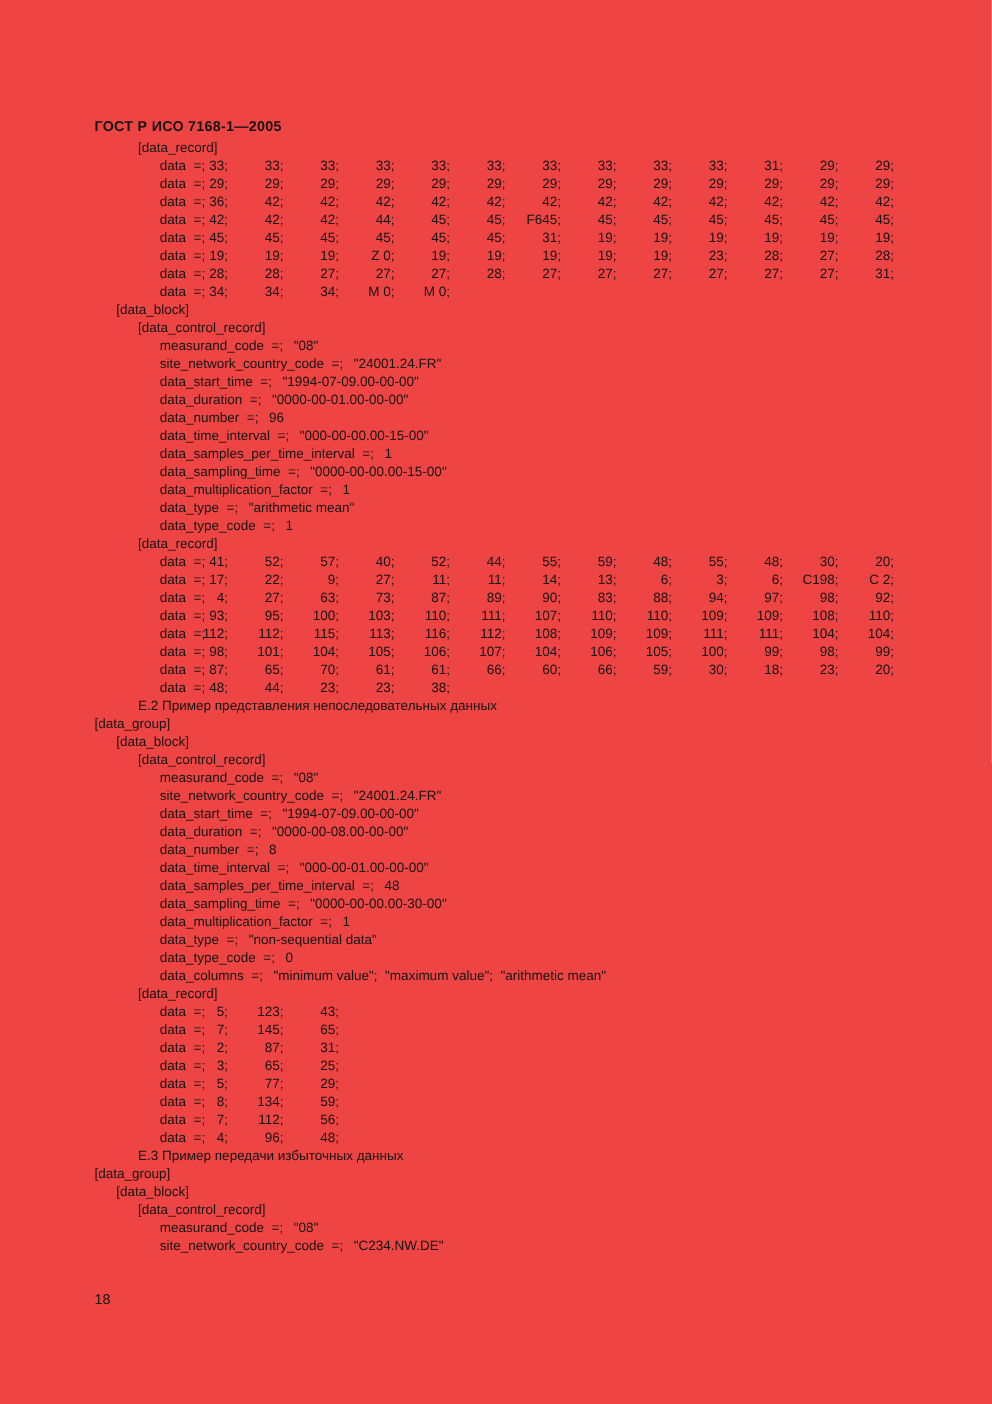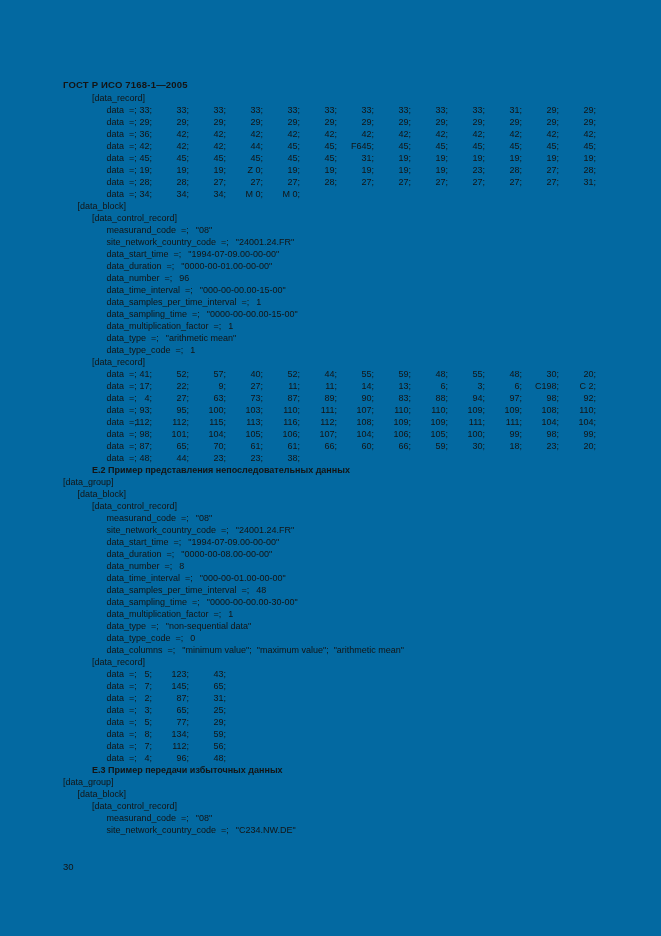--- a/index.html
+++ b/index.html
@@ -2,21 +2,21 @@
 <html><head>
 <meta charset="utf-8">
 <style>
   * { box-sizing: border-box; }
   html, body { margin: 0; padding: 0; }
   body { background: #ffffff; }
   .page {
     position: relative;
     width: 661px;
     height: 936px;
-    background: #0369a1;
+    background: #ef4444;
     color: #141414;
     font-family: "Liberation Sans", sans-serif;
     overflow: hidden;
   }
   .header {
     position: absolute;
     left: 63px;
     top: 79px;
     font-size: 9.5px;
     font-weight: bold;
@@ -24,35 +24,35 @@
   }
   .listing {
     position: absolute;
     left: 63px;
     top: 92px;
     font-size: 9px;
     line-height: 12px;
     white-space: pre;
   }
   .line { position: relative; height: 12px; }
-  .line.heading { font-weight: bold; }
+  .line.heading { font-weight: normal; }
   .lbl { }
   .sep { margin-left: 5px; }
   .val { margin-left: 7px; }
   .cells { position: absolute; left: 52px; top: 0; }
   .cell { display: inline-block; width: 37px; text-align: right; }
   .footer {
     position: absolute;
     left: 63px;
     top: 861px;
     font-size: 9.5px;
   }
 </style>
 </head>
 <body>
 
 <div class="page">
   <div class="header">ГОСТ Р ИСО 7168-1—2005</div>
 
   <div class="listing" id="listing"><div class="line tag" style="padding-left: 29px;">[data_record]</div><div class="line data" style="padding-left: 43.5px;"><span class="lbl">data</span><span class="sep">=;</span><span class="cells"><span class="cell">33;</span><span class="cell">33;</span><span class="cell">33;</span><span class="cell">33;</span><span class="cell">33;</span><span class="cell">33;</span><span class="cell">33;</span><span class="cell">33;</span><span class="cell">33;</span><span class="cell">33;</span><span class="cell">31;</span><span class="cell">29;</span><span class="cell">29;</span></span></div><div class="line data" style="padding-left: 43.5px;"><span class="lbl">data</span><span class="sep">=;</span><span class="cells"><span class="cell">29;</span><span class="cell">29;</span><span class="cell">29;</span><span class="cell">29;</span><span class="cell">29;</span><span class="cell">29;</span><span class="cell">29;</span><span class="cell">29;</span><span class="cell">29;</span><span class="cell">29;</span><span class="cell">29;</span><span class="cell">29;</span><span class="cell">29;</span></span></div><div class="line data" style="padding-left: 43.5px;"><span class="lbl">data</span><span class="sep">=;</span><span class="cells"><span class="cell">36;</span><span class="cell">42;</span><span class="cell">42;</span><span class="cell">42;</span><span class="cell">42;</span><span class="cell">42;</span><span class="cell">42;</span><span class="cell">42;</span><span class="cell">42;</span><span class="cell">42;</span><span class="cell">42;</span><span class="cell">42;</span><span class="cell">42;</span></span></div><div class="line data" style="padding-left: 43.5px;"><span class="lbl">data</span><span class="sep">=;</span><span class="cells"><span class="cell">42;</span><span class="cell">42;</span><span class="cell">42;</span><span class="cell">44;</span><span class="cell">45;</span><span class="cell">45;</span><span class="cell">F645;</span><span class="cell">45;</span><span class="cell">45;</span><span class="cell">45;</span><span class="cell">45;</span><span class="cell">45;</span><span class="cell">45;</span></span></div><div class="line data" style="padding-left: 43.5px;"><span class="lbl">data</span><span class="sep">=;</span><span class="cells"><span class="cell">45;</span><span class="cell">45;</span><span class="cell">45;</span><span class="cell">45;</span><span class="cell">45;</span><span class="cell">45;</span><span class="cell">31;</span><span class="cell">19;</span><span class="cell">19;</span><span class="cell">19;</span><span class="cell">19;</span><span class="cell">19;</span><span class="cell">19;</span></span></div><div class="line data" style="padding-left: 43.5px;"><span class="lbl">data</span><span class="sep">=;</span><span class="cells"><span class="cell">19;</span><span class="cell">19;</span><span class="cell">19;</span><span class="cell">Z 0;</span><span class="cell">19;</span><span class="cell">19;</span><span class="cell">19;</span><span class="cell">19;</span><span class="cell">19;</span><span class="cell">23;</span><span class="cell">28;</span><span class="cell">27;</span><span class="cell">28;</span></span></div><div class="line data" style="padding-left: 43.5px;"><span class="lbl">data</span><span class="sep">=;</span><span class="cells"><span class="cell">28;</span><span class="cell">28;</span><span class="cell">27;</span><span class="cell">27;</span><span class="cell">27;</span><span class="cell">28;</span><span class="cell">27;</span><span class="cell">27;</span><span class="cell">27;</span><span class="cell">27;</span><span class="cell">27;</span><span class="cell">27;</span><span class="cell">31;</span></span></div><div class="line data" style="padding-left: 43.5px;"><span class="lbl">data</span><span class="sep">=;</span><span class="cells"><span class="cell">34;</span><span class="cell">34;</span><span class="cell">34;</span><span class="cell">M 0;</span><span class="cell">M 0;</span></span></div><div class="line tag" style="padding-left: 14.5px;">[data_block]</div><div class="line tag" style="padding-left: 29px;">[data_control_record]</div><div class="line field" style="padding-left: 43.5px;"><span class="lbl">measurand_code</span><span class="sep">=;</span><span class="val">"08"</span></div><div class="line field" style="padding-left: 43.5px;"><span class="lbl">site_network_country_code</span><span class="sep">=;</span><span class="val">"24001.24.FR"</span></div><div class="line field" style="padding-left: 43.5px;"><span class="lbl">data_start_time</span><span class="sep">=;</span><span class="val">"1994-07-09.00-00-00"</span></div><div class="line field" style="padding-left: 43.5px;"><span class="lbl">data_duration</span><span class="sep">=;</span><span class="val">"0000-00-01.00-00-00"</span></div><div class="line field" style="padding-left: 43.5px;"><span class="lbl">data_number</span><span class="sep">=;</span><span class="val">96</span></div><div class="line field" style="padding-left: 43.5px;"><span class="lbl">data_time_interval</span><span class="sep">=;</span><span class="val">"000-00-00.00-15-00"</span></div><div class="line field" style="padding-left: 43.5px;"><span class="lbl">data_samples_per_time_interval</span><span class="sep">=;</span><span class="val">1</span></div><div class="line field" style="padding-left: 43.5px;"><span class="lbl">data_sampling_time</span><span class="sep">=;</span><span class="val">"0000-00-00.00-15-00"</span></div><div class="line field" style="padding-left: 43.5px;"><span class="lbl">data_multiplication_factor</span><span class="sep">=;</span><span class="val">1</span></div><div class="line field" style="padding-left: 43.5px;"><span class="lbl">data_type</span><span class="sep">=;</span><span class="val">"arithmetic mean"</span></div><div class="line field" style="padding-left: 43.5px;"><span class="lbl">data_type_code</span><span class="sep">=;</span><span class="val">1</span></div><div class="line tag" style="padding-left: 29px;">[data_record]</div><div class="line data" style="padding-left: 43.5px;"><span class="lbl">data</span><span class="sep">=;</span><span class="cells"><span class="cell">41;</span><span class="cell">52;</span><span class="cell">57;</span><span class="cell">40;</span><span class="cell">52;</span><span class="cell">44;</span><span class="cell">55;</span><span class="cell">59;</span><span class="cell">48;</span><span class="cell">55;</span><span class="cell">48;</span><span class="cell">30;</span><span class="cell">20;</span></span></div><div class="line data" style="padding-left: 43.5px;"><span class="lbl">data</span><span class="sep">=;</span><span class="cells"><span class="cell">17;</span><span class="cell">22;</span><span class="cell">9;</span><span class="cell">27;</span><span class="cell">11;</span><span class="cell">11;</span><span class="cell">14;</span><span class="cell">13;</span><span class="cell">6;</span><span class="cell">3;</span><span class="cell">6;</span><span class="cell">C198;</span><span class="cell">C 2;</span></span></div><div class="line data" style="padding-left: 43.5px;"><span class="lbl">data</span><span class="sep">=;</span><span class="cells"><span class="cell">4;</span><span class="cell">27;</span><span class="cell">63;</span><span class="cell">73;</span><span class="cell">87;</span><span class="cell">89;</span><span class="cell">90;</span><span class="cell">83;</span><span class="cell">88;</span><span class="cell">94;</span><span class="cell">97;</span><span class="cell">98;</span><span class="cell">92;</span></span></div><div class="line data" style="padding-left: 43.5px;"><span class="lbl">data</span><span class="sep">=;</span><span class="cells"><span class="cell">93;</span><span class="cell">95;</span><span class="cell">100;</span><span class="cell">103;</span><span class="cell">110;</span><span class="cell">111;</span><span class="cell">107;</span><span class="cell">110;</span><span class="cell">110;</span><span class="cell">109;</span><span class="cell">109;</span><span class="cell">108;</span><span class="cell">110;</span></span></div><div class="line data" style="padding-left: 43.5px;"><span class="lbl">data</span><span class="sep">=;</span><span class="cells"><span class="cell">112;</span><span class="cell">112;</span><span class="cell">115;</span><span class="cell">113;</span><span class="cell">116;</span><span class="cell">112;</span><span class="cell">108;</span><span class="cell">109;</span><span class="cell">109;</span><span class="cell">111;</span><span class="cell">111;</span><span class="cell">104;</span><span class="cell">104;</span></span></div><div class="line data" style="padding-left: 43.5px;"><span class="lbl">data</span><span class="sep">=;</span><span class="cells"><span class="cell">98;</span><span class="cell">101;</span><span class="cell">104;</span><span class="cell">105;</span><span class="cell">106;</span><span class="cell">107;</span><span class="cell">104;</span><span class="cell">106;</span><span class="cell">105;</span><span class="cell">100;</span><span class="cell">99;</span><span class="cell">98;</span><span class="cell">99;</span></span></div><div class="line data" style="padding-left: 43.5px;"><span class="lbl">data</span><span class="sep">=;</span><span class="cells"><span class="cell">87;</span><span class="cell">65;</span><span class="cell">70;</span><span class="cell">61;</span><span class="cell">61;</span><span class="cell">66;</span><span class="cell">60;</span><span class="cell">66;</span><span class="cell">59;</span><span class="cell">30;</span><span class="cell">18;</span><span class="cell">23;</span><span class="cell">20;</span></span></div><div class="line data" style="padding-left: 43.5px;"><span class="lbl">data</span><span class="sep">=;</span><span class="cells"><span class="cell">48;</span><span class="cell">44;</span><span class="cell">23;</span><span class="cell">23;</span><span class="cell">38;</span></span></div><div class="line heading" style="padding-left: 29px;">Е.2 Пример представления непоследовательных данных</div><div class="line tag" style="padding-left: 0px;">[data_group]</div><div class="line tag" style="padding-left: 14.5px;">[data_block]</div><div class="line tag" style="padding-left: 29px;">[data_control_record]</div><div class="line field" style="padding-left: 43.5px;"><span class="lbl">measurand_code</span><span class="sep">=;</span><span class="val">"08"</span></div><div class="line field" style="padding-left: 43.5px;"><span class="lbl">site_network_country_code</span><span class="sep">=;</span><span class="val">"24001.24.FR"</span></div><div class="line field" style="padding-left: 43.5px;"><span class="lbl">data_start_time</span><span class="sep">=;</span><span class="val">"1994-07-09.00-00-00"</span></div><div class="line field" style="padding-left: 43.5px;"><span class="lbl">data_duration</span><span class="sep">=;</span><span class="val">"0000-00-08.00-00-00"</span></div><div class="line field" style="padding-left: 43.5px;"><span class="lbl">data_number</span><span class="sep">=;</span><span class="val">8</span></div><div class="line field" style="padding-left: 43.5px;"><span class="lbl">data_time_interval</span><span class="sep">=;</span><span class="val">"000-00-01.00-00-00"</span></div><div class="line field" style="padding-left: 43.5px;"><span class="lbl">data_samples_per_time_interval</span><span class="sep">=;</span><span class="val">48</span></div><div class="line field" style="padding-left: 43.5px;"><span class="lbl">data_sampling_time</span><span class="sep">=;</span><span class="val">"0000-00-00.00-30-00"</span></div><div class="line field" style="padding-left: 43.5px;"><span class="lbl">data_multiplication_factor</span><span class="sep">=;</span><span class="val">1</span></div><div class="line field" style="padding-left: 43.5px;"><span class="lbl">data_type</span><span class="sep">=;</span><span class="val">"non-sequential data"</span></div><div class="line field" style="padding-left: 43.5px;"><span class="lbl">data_type_code</span><span class="sep">=;</span><span class="val">0</span></div><div class="line field" style="padding-left: 43.5px;"><span class="lbl">data_columns</span><span class="sep">=;</span><span class="val">"minimum value";  "maximum value";  "arithmetic mean"</span></div><div class="line tag" style="padding-left: 29px;">[data_record]</div><div class="line data" style="padding-left: 43.5px;"><span class="lbl">data</span><span class="sep">=;</span><span class="cells"><span class="cell">5;</span><span class="cell">123;</span><span class="cell">43;</span></span></div><div class="line data" style="padding-left: 43.5px;"><span class="lbl">data</span><span class="sep">=;</span><span class="cells"><span class="cell">7;</span><span class="cell">145;</span><span class="cell">65;</span></span></div><div class="line data" style="padding-left: 43.5px;"><span class="lbl">data</span><span class="sep">=;</span><span class="cells"><span class="cell">2;</span><span class="cell">87;</span><span class="cell">31;</span></span></div><div class="line data" style="padding-left: 43.5px;"><span class="lbl">data</span><span class="sep">=;</span><span class="cells"><span class="cell">3;</span><span class="cell">65;</span><span class="cell">25;</span></span></div><div class="line data" style="padding-left: 43.5px;"><span class="lbl">data</span><span class="sep">=;</span><span class="cells"><span class="cell">5;</span><span class="cell">77;</span><span class="cell">29;</span></span></div><div class="line data" style="padding-left: 43.5px;"><span class="lbl">data</span><span class="sep">=;</span><span class="cells"><span class="cell">8;</span><span class="cell">134;</span><span class="cell">59;</span></span></div><div class="line data" style="padding-left: 43.5px;"><span class="lbl">data</span><span class="sep">=;</span><span class="cells"><span class="cell">7;</span><span class="cell">112;</span><span class="cell">56;</span></span></div><div class="line data" style="padding-left: 43.5px;"><span class="lbl">data</span><span class="sep">=;</span><span class="cells"><span class="cell">4;</span><span class="cell">96;</span><span class="cell">48;</span></span></div><div class="line heading" style="padding-left: 29px;">Е.3 Пример передачи избыточных данных</div><div class="line tag" style="padding-left: 0px;">[data_group]</div><div class="line tag" style="padding-left: 14.5px;">[data_block]</div><div class="line tag" style="padding-left: 29px;">[data_control_record]</div><div class="line field" style="padding-left: 43.5px;"><span class="lbl">measurand_code</span><span class="sep">=;</span><span class="val">"08"</span></div><div class="line field" style="padding-left: 43.5px;"><span class="lbl">site_network_country_code</span><span class="sep">=;</span><span class="val">"C234.NW.DE"</span></div></div>
 
-  <div class="footer">30</div>
+  <div class="footer">18</div>
 </div>
 
 </body></html>

